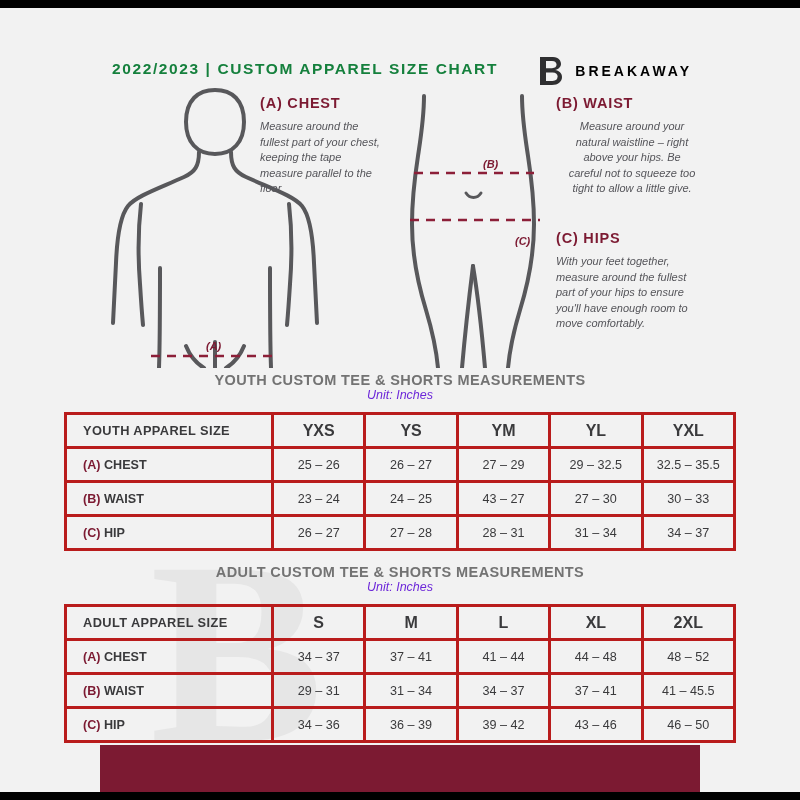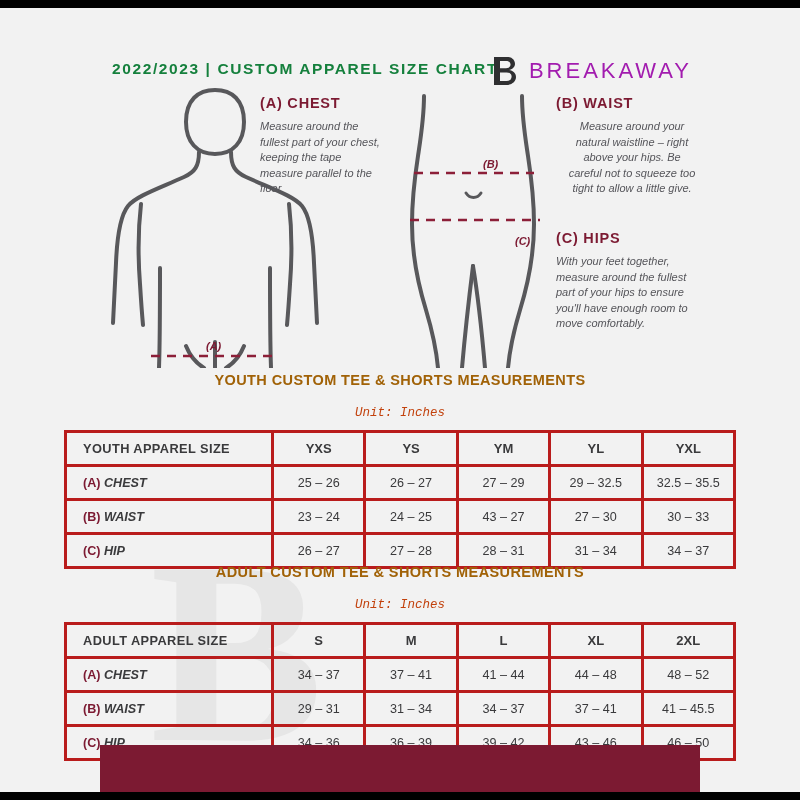--- a/index.html
+++ b/index.html
@@ -58,24 +58,24 @@
     top: 26px;
     display: flex;
     align-items: center;
     gap: 12px;
   }
   .brand-mark {
     width: 26px; height: 30px;
     position: relative;
   }
   .brand-name {
-    font-size: 22px;
-    font-weight: normal;
+    font-size: 14px;
+    font-weight: bold;
     letter-spacing: 3px;
-    color: #a21caf;
+    color: #000000;
   }
 
   
   .illus {
     position: absolute;
     left: 0; top: 70px;
     width: 800px; height: 290px;
   }
 
   .callout-title {
@@ -104,29 +104,28 @@
   
   .section {
     position: absolute;
     width: 800px;
     text-align: center;
   }
   .sec-title {
     font-size: 14.5px;
     font-weight: bold;
     letter-spacing: 0.4px;
-    color: #a16207;
+    color: #737373;
     margin: 0;
   }
   .sec-sub {
     font-size: 12.5px;
     font-style: italic;
-    color: #c2410c;
-    margin: 18px 0 0 0;
-    font-family: Liberation Mono, monospace;
+    color: #6d28d9;
+    margin: 0 0 0 0;
   }
   table.size {
     border-collapse: collapse;
     margin: 10px auto 0 auto;
     width: 672px;
     table-layout: fixed;
   }
   table.size th, table.size td {
     border: 3px solid #b91c1c;
     height: 31px;
@@ -136,28 +135,28 @@
     padding: 0;
   }
   table.size th.rowhead, table.size td.rowhead {
     text-align: left;
     padding-left: 16px;
     width: 188px;
     font-weight: bold;
   }
   table.size th {
     font-weight: bold;
-    font-size: 13px;
+    font-size: 16px;
   }
   table.size th.rowhead {
     font-size: 12.8px;
     letter-spacing: 0.4px;
   }
   .lbl { color: #7c1a32; }
-  .rowlabel { font-weight: bold; color: #3a3a3c; font-style: italic; }
+  .rowlabel { font-weight: bold; color: #3a3a3c; }
 
   .footer-bar {
     position: absolute;
     left: 100px;
     top: 737px;
     width: 600px;
     height: 47px;
     background: #7c1a32;
   }
 </style>

